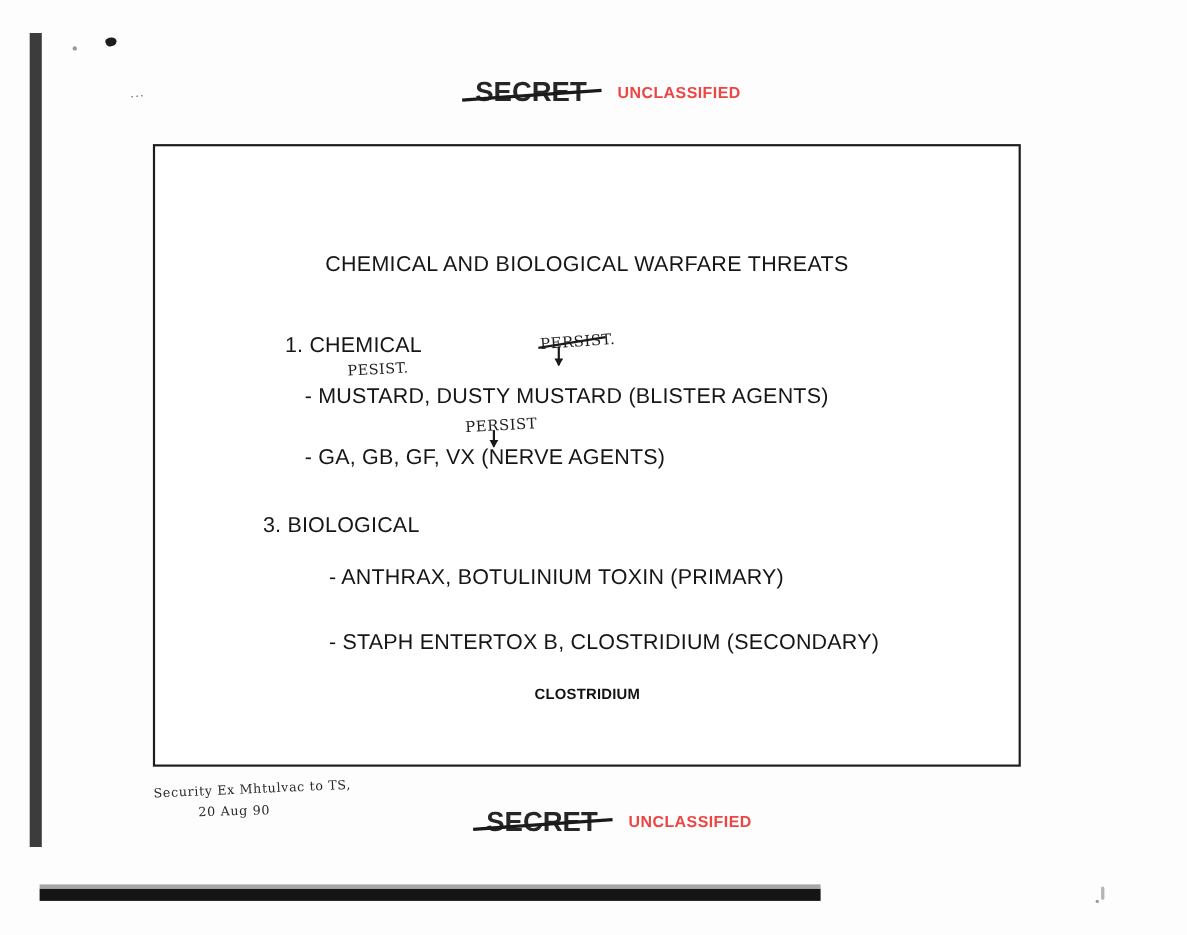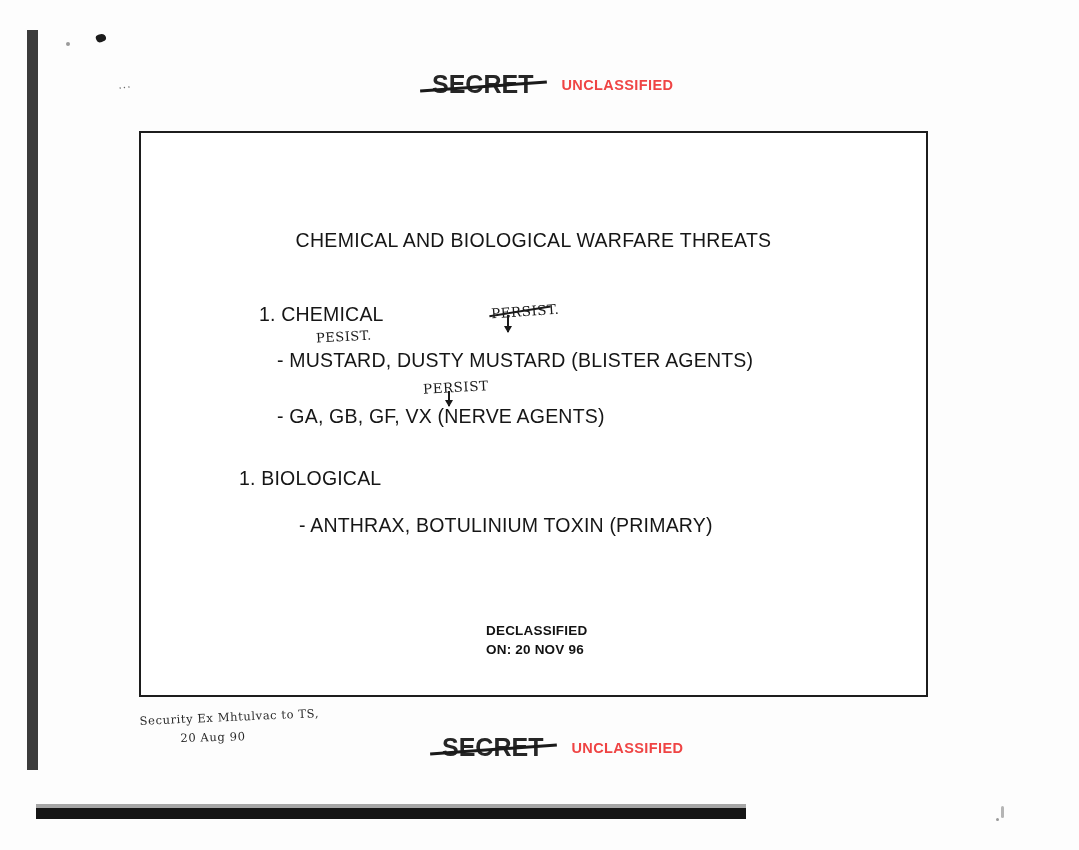--- a/index.html
+++ b/index.html
@@ -244,37 +244,37 @@
     <div class="unclass">UNCLASSIFIED</div>
   </div>
 
   <div class="slide">
 
     <div class="slide-title">CHEMICAL AND BIOLOGICAL WARFARE THREATS</div>
 
     <div class="item n1">1. CHEMICAL</div>
     <div class="item sub2">- GA, GB, GF, VX (NERVE AGENTS)</div>
     <div class="item sub1">- MUSTARD, DUSTY MUSTARD (BLISTER AGENTS)</div>
-    <div class="item n2">1.  BIOLOGICAL</div>
+    <div class="item n2">3.  BIOLOGICAL</div>
     <div class="item sub3">- ANTHRAX, BOTULINIUM TOXIN (PRIMARY)</div>
+    <div class="item sub4">- STAPH ENTERTOX B, CLOSTRIDIUM (SECONDARY)</div>
 
     <div class="hand hand-persist-1">PESIST.</div>
 
     <div class="hand hand-persist-2">
       <span>PERSIST.</span>
       <span class="hstrike"></span>
     </div>
     <div class="arrow a1"></div>
 
     <div class="hand hand-persist-3">PERSIST</div>
     <div class="arrow a2"></div>
 
     <div class="declass">
-      <div>DECLASSIFIED</div>
-      <div>ON: 20 NOV 96</div>
+      <div>CLOSTRIDIUM</div>
     </div>
   </div>
 
   <div class="class-line bottom">
     <div class="secret-stamp">
       <span>SECRET</span>
       <span class="strike"></span>
     </div>
     <div class="unclass">UNCLASSIFIED</div>
   </div>

